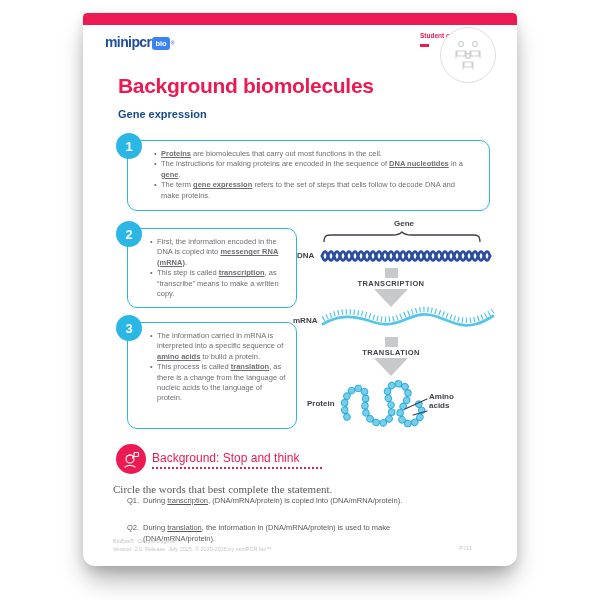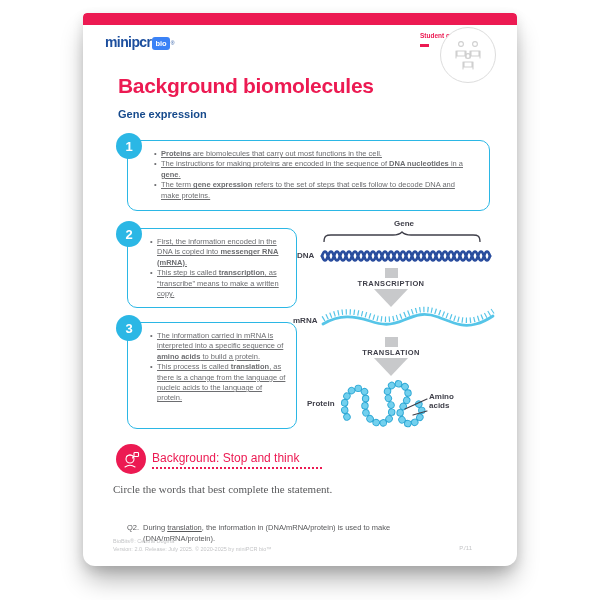--- a/index.html
+++ b/index.html
@@ -23,21 +23,21 @@
   
   .doc-type{position:absolute;left:337px;top:19px;font-size:6.5px;font-weight:bold;color:#ec1a52;}
   .doc-dash{position:absolute;left:337px;top:31px;width:9px;height:2.5px;background:#ec1a52;}
   .avatar{position:absolute;left:357px;top:14px;width:54px;height:54px;border:1px solid #ddd;border-radius:50%;background:#fff;display:flex;align-items:center;justify-content:center;}
   
   .title{position:absolute;left:35px;top:61px;font-size:21px;font-weight:800;letter-spacing:-.3px;color:#ec1a52;}
   .subtitle{position:absolute;left:35px;top:95px;font-size:11px;font-weight:bold;color:#164a8c;}
   
   .num-circle{position:absolute;width:26px;height:26px;border-radius:50%;background:#2bb7e5;color:#fff;
     font-size:13px;font-weight:bold;display:flex;align-items:center;justify-content:center;z-index:3;}
-  .tbox{position:absolute;border:1.6px solid #2bb7e5;border-radius:10px;background:#fff;z-index:2;box-sizing:border-box;text-decoration:underline;}
+  .tbox{position:absolute;border:1.6px solid #2bb7e5;border-radius:10px;background:#fff;z-index:2;box-sizing:border-box;}
   .tbox ul{margin:0;padding:0;list-style:none;}
   .tbox li{position:relative;padding-left:7px;font-size:7.5px;line-height:10.4px;color:#6d6e71;}
   .tbox li::before{content:"\2022";position:absolute;left:0;top:0;color:#6d6e71;}
   .term{font-weight:bold;text-decoration:underline;}
   #box1{left:44px;top:127px;width:363px;height:71px;padding:8px 14px 0 26px;}
   #box2{left:44px;top:215px;width:170px;height:80px;padding:8px 9px 0 22px;}
   #box3{left:44px;top:309px;width:170px;height:107px;padding:8px 9px 0 22px;}
   
   .diagram{position:absolute;left:210px;top:206px;width:212px;height:228px;}
   .dlabel{position:absolute;font-size:8px;font-weight:bold;color:#3f3f49;}
@@ -184,20 +184,24 @@
         <rect x="12" y="2.5" width="4.5" height="4" rx="0.8"></rect>
         <path d="M12,6.5 L10.5,8"></path>
       </g>
     </svg>
   </div>
   <div class="st-title">Background: Stop and think</div>
   <div class="st-dots"></div>
 
   <div class="instruction">Circle the words that best complete the statement.</div>
 
+  <div class="q-row" id="q1-row">
+    <span class="q-label">Q1.</span>
+    <span><span>During </span><span class="uterm">transcription</span><span>, (DNA/mRNA/protein) is copied into (DNA/mRNA/protein).</span></span>
+  </div>
 
   <div class="q-row" id="q2-row">
     <span class="q-label">Q2.</span>
     <span><span>During </span><span class="uterm">translation</span><span>, the information in (DNA/mRNA/protein) is used to make (DNA/mRNA/protein).</span></span>
   </div>
 
   <div class="footer-line" id="footer-1">BioBits®: Central Dogma</div>
   <div class="footer-line" id="footer-2">Version: 2.0. Release: July 2025. © 2020-2025 by miniPCR bio™</div>
   <div class="page-num">P./11</div>
 </div>

